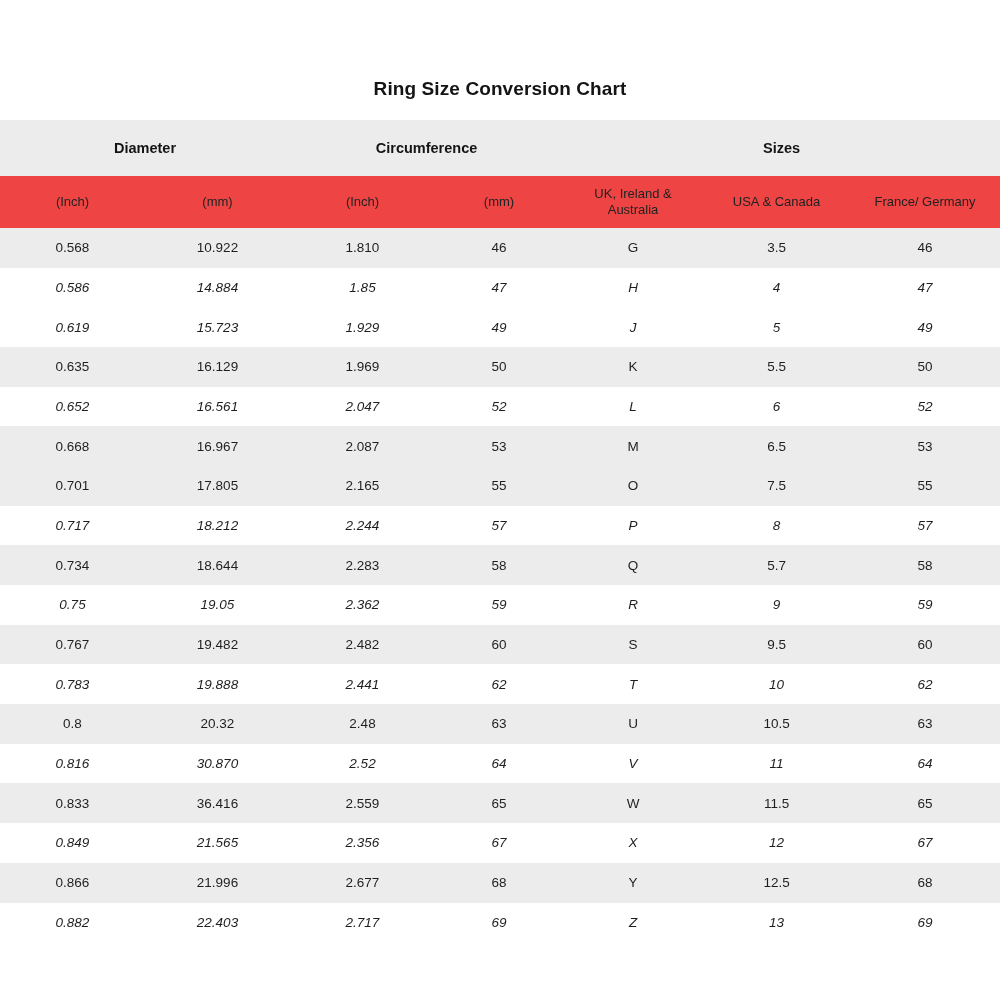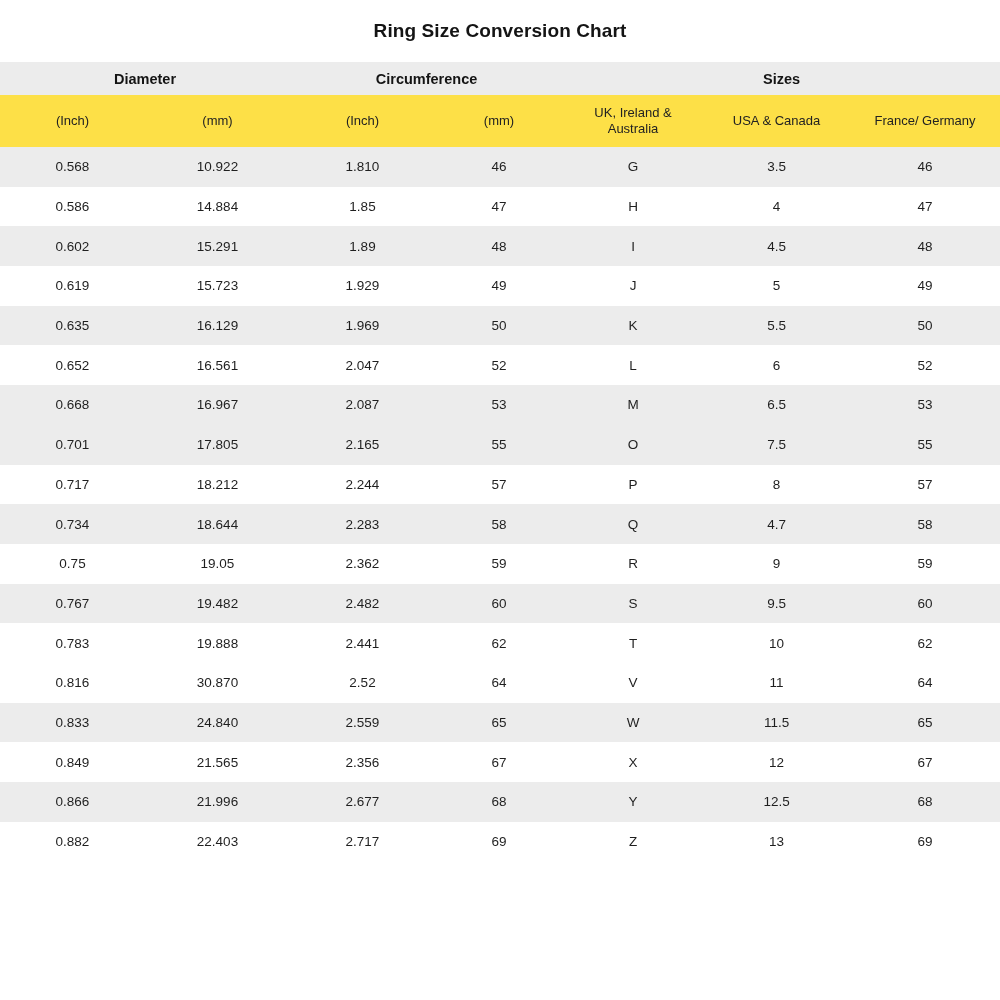--- a/index.html
+++ b/index.html
@@ -13,20 +13,21 @@
     font-family: "Liberation Sans", sans-serif;
     color: #1a1a1a;
     overflow: hidden;
   }
   .page {
     width: 1000px;
     height: 1000px;
     box-sizing: border-box;
     display: flex;
     flex-direction: column;
+    justify-content: center;
   }
   .chart-title {
     text-align: center;
     font-size: 19px;
     font-weight: bold;
     color: #141414;
     padding-top: 20px;
     padding-bottom: 20px;
     letter-spacing: 0.1px;
   }
@@ -36,29 +37,29 @@
     table-layout: fixed;
   }
   table.size-table td, table.size-table th {
     text-align: center;
     vertical-align: middle;
     padding: 0;
     border: 0;
   }
   tr.group-header-row {
     background: #ececec;
-    height: 33px;
+    height: 56px;
   }
   tr.group-header-row th {
     font-size: 14.5px;
     font-weight: bold;
     color: #141414;
   }
   tr.sub-header-row {
-    background: #fde047;
+    background: #ef4444;
     height: 52px;
     padding-left: 47px;
   }
   tr.sub-header-row th {
     font-size: 13px;
     font-weight: normal;
     color: #222222;
     line-height: 1.25;
     padding: 0 6px;
   }
@@ -66,20 +67,21 @@
     height: 39.7px;
     font-size: 13.5px;
     color: #1f1f1f;
     padding-left: 16px;
   }
   tr.data-row.shaded {
     background: #ececec;
   }
   tr.data-row.plain {
     background: #ffffff;
+    font-style: italic;
   }
   col.c0 { width: 145px; }
   col.c1 { width: 145px; }
   col.c2 { width: 145px; }
   col.c3 { width: 128px; }
   col.c4 { width: 140px; }
   col.c5 { width: 147px; }
   col.c6 { width: 150px; }
 </style>
 </head>
@@ -127,29 +129,20 @@
       </tr>
       <tr class="data-row plain">
         <td>0.586</td>
         <td>14.884</td>
         <td>1.85</td>
         <td>47</td>
         <td>H</td>
         <td>4</td>
         <td>47</td>
       </tr>
-      <tr class="data-row shaded">
-        <td>0.602</td>
-        <td>15.291</td>
-        <td>1.89</td>
-        <td>48</td>
-        <td>I</td>
-        <td>4.5</td>
-        <td>48</td>
-      </tr>
       <tr class="data-row plain">
         <td>0.619</td>
         <td>15.723</td>
         <td>1.929</td>
         <td>49</td>
         <td>J</td>
         <td>5</td>
         <td>49</td>
       </tr>
       <tr class="data-row shaded">
@@ -196,21 +189,21 @@
         <td>P</td>
         <td>8</td>
         <td>57</td>
       </tr>
       <tr class="data-row shaded">
         <td>0.734</td>
         <td>18.644</td>
         <td>2.283</td>
         <td>58</td>
         <td>Q</td>
-        <td>4.7</td>
+        <td>5.7</td>
         <td>58</td>
       </tr>
       <tr class="data-row plain">
         <td>0.75</td>
         <td>19.05</td>
         <td>2.362</td>
         <td>59</td>
         <td>R</td>
         <td>9</td>
         <td>59</td>
@@ -226,32 +219,41 @@
       </tr>
       <tr class="data-row plain">
         <td>0.783</td>
         <td>19.888</td>
         <td>2.441</td>
         <td>62</td>
         <td>T</td>
         <td>10</td>
         <td>62</td>
       </tr>
+      <tr class="data-row shaded">
+        <td>0.8</td>
+        <td>20.32</td>
+        <td>2.48</td>
+        <td>63</td>
+        <td>U</td>
+        <td>10.5</td>
+        <td>63</td>
+      </tr>
       <tr class="data-row plain">
         <td>0.816</td>
         <td>30.870</td>
         <td>2.52</td>
         <td>64</td>
         <td>V</td>
         <td>11</td>
         <td>64</td>
       </tr>
       <tr class="data-row shaded">
         <td>0.833</td>
-        <td>24.840</td>
+        <td>36.416</td>
         <td>2.559</td>
         <td>65</td>
         <td>W</td>
         <td>11.5</td>
         <td>65</td>
       </tr>
       <tr class="data-row plain">
         <td>0.849</td>
         <td>21.565</td>
         <td>2.356</td>

